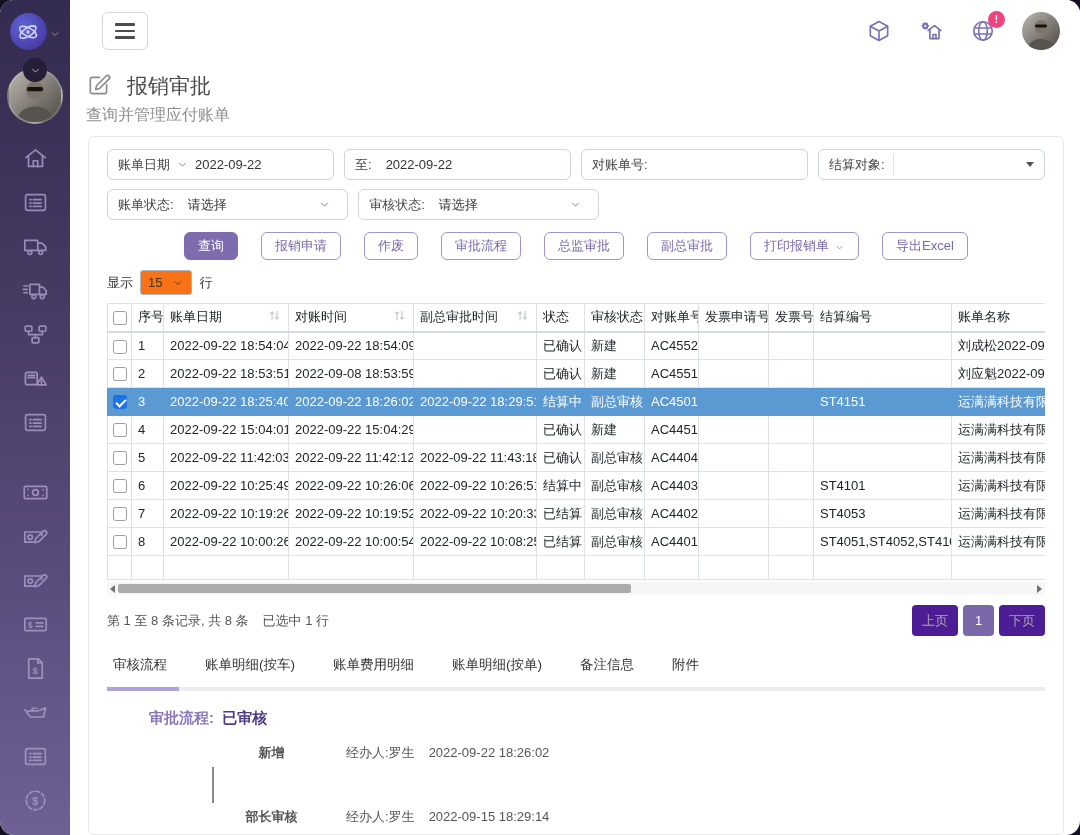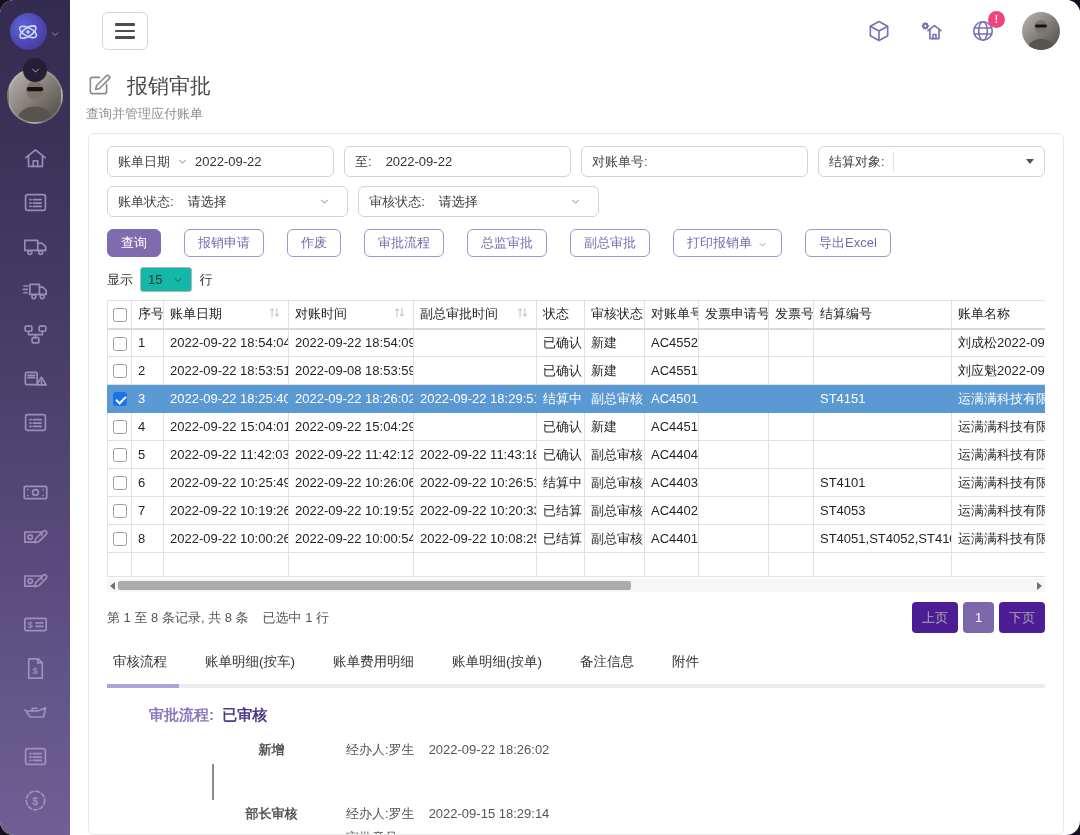--- a/index.html
+++ b/index.html
@@ -33,43 +33,43 @@
   .top-icon{width:26px;height:26px;color:#7a6fb3;position:relative;cursor:pointer;}
   .top-icon svg{width:100%;height:100%;}
   .top-badge{position:absolute;top:-7px;right:-9px;min-width:17px;height:17px;border-radius:50%;background:#f0447f;color:#fff;font-size:10px;font-weight:bold;display:flex;align-items:center;justify-content:center;}
   .top-avatar{width:38px;height:38px;border-radius:50%;overflow:hidden;background:linear-gradient(135deg,#bdb8b1,#6e6963 70%,#4d4843);cursor:pointer;}
 
   .page-head{padding:10px 16px 10px 16px;}
   .page-title-row{display:flex;gap:15px;}
   .title-icon{width:26px;height:26px;color:#8a8a8a;}
   .title-icon svg{width:100%;height:100%;}
   .page-title{font-size:21px;color:#4a4a4a;}
-  .page-subtitle{font-size:13px;color:#8f8f8f;margin-top:5px;}
+  .page-subtitle{font-size:16px;color:#8f8f8f;margin-top:5px;}
 
   .card{margin:0 16px 0 18px;border:1px solid #e7e7e7;border-radius:6px;background:#fff;padding:12px 18px 0 18px;flex:1;overflow:hidden;}
 
   
   .filter-row{display:flex;gap:10px;margin-bottom:9px;}
   .fbox{flex:1;height:31px;border:1px solid #ced4da;border-radius:6px;display:flex;align-items:center;padding:0 10px;font-size:13px;color:#444;background:#fff;cursor:pointer;min-width:0;}
   .fbox .flabel{color:#444;white-space:nowrap;}
   .fbox .fcaret{width:13px;height:13px;color:#666;margin:0 6px;flex:0 0 13px;}
   .fbox .fval{color:#333;white-space:nowrap;}
   .fbox .spring{flex:1;}
   .fbox .select-divider{width:1px;height:21px;background:#e2e2e2;margin:0 8px;}
   .fbox .tri{width:0;height:0;border-left:4.5px solid transparent;border-right:4.5px solid transparent;border-top:5px solid #555;margin-left:auto;}
 
   
-  .btn-row{display:flex;gap:23px;margin:12px 0 10px 0;}
+  .btn-row{display:flex;gap:23px;margin:12px 0 10px 0;justify-content:center;}
   .btn{height:28px;padding:0 13px;border-radius:6px;font-size:13px;display:flex;align-items:center;gap:5px;cursor:pointer;white-space:nowrap;}
   .btn.primary{background:#7e6cae;border:1px solid #7e6cae;color:#fff;}
   .btn.outline{background:#fff;border:1px solid #a294cc;color:#7a68ab;}
   .btn .bcaret{width:11px;height:11px;}
 
   .pagesize-row{display:flex;align-items:center;gap:7px;font-size:13px;color:#333;margin:10px 0 8px 0;}
-  .pagesize-select{height:25px;border:1px solid #adb5bd;border-radius:3px;display:flex;align-items:center;padding:0 7px;gap:10px;font-size:13px;cursor:pointer;background:#14b8a6;}
+  .pagesize-select{height:25px;border:1px solid #adb5bd;border-radius:3px;display:flex;align-items:center;padding:0 7px;gap:10px;font-size:13px;cursor:pointer;background:#f97316;}
   .pagesize-select svg{width:12px;height:12px;color:#333;}
 
   
   .table-clip{overflow:hidden;width:100%;}
   table.grid{border-collapse:collapse;table-layout:fixed;width:1004px;font-size:13px;color:#212529;}
   .grid th,.grid td{border:1px solid #dee2e6;padding:4px 6px;height:28px;white-space:nowrap;overflow:hidden;text-align:left;font-weight:normal;}
   .grid thead th{background:#fff;border-bottom:2px solid #d6dbdf;}
   .grid .th-inner{display:flex;}
   .sort-ic{width:15px;height:15px;color:#c3c8cd;margin-left:auto;flex:0 0 15px;}
   .sort-ic svg{width:100%;height:100%;}

